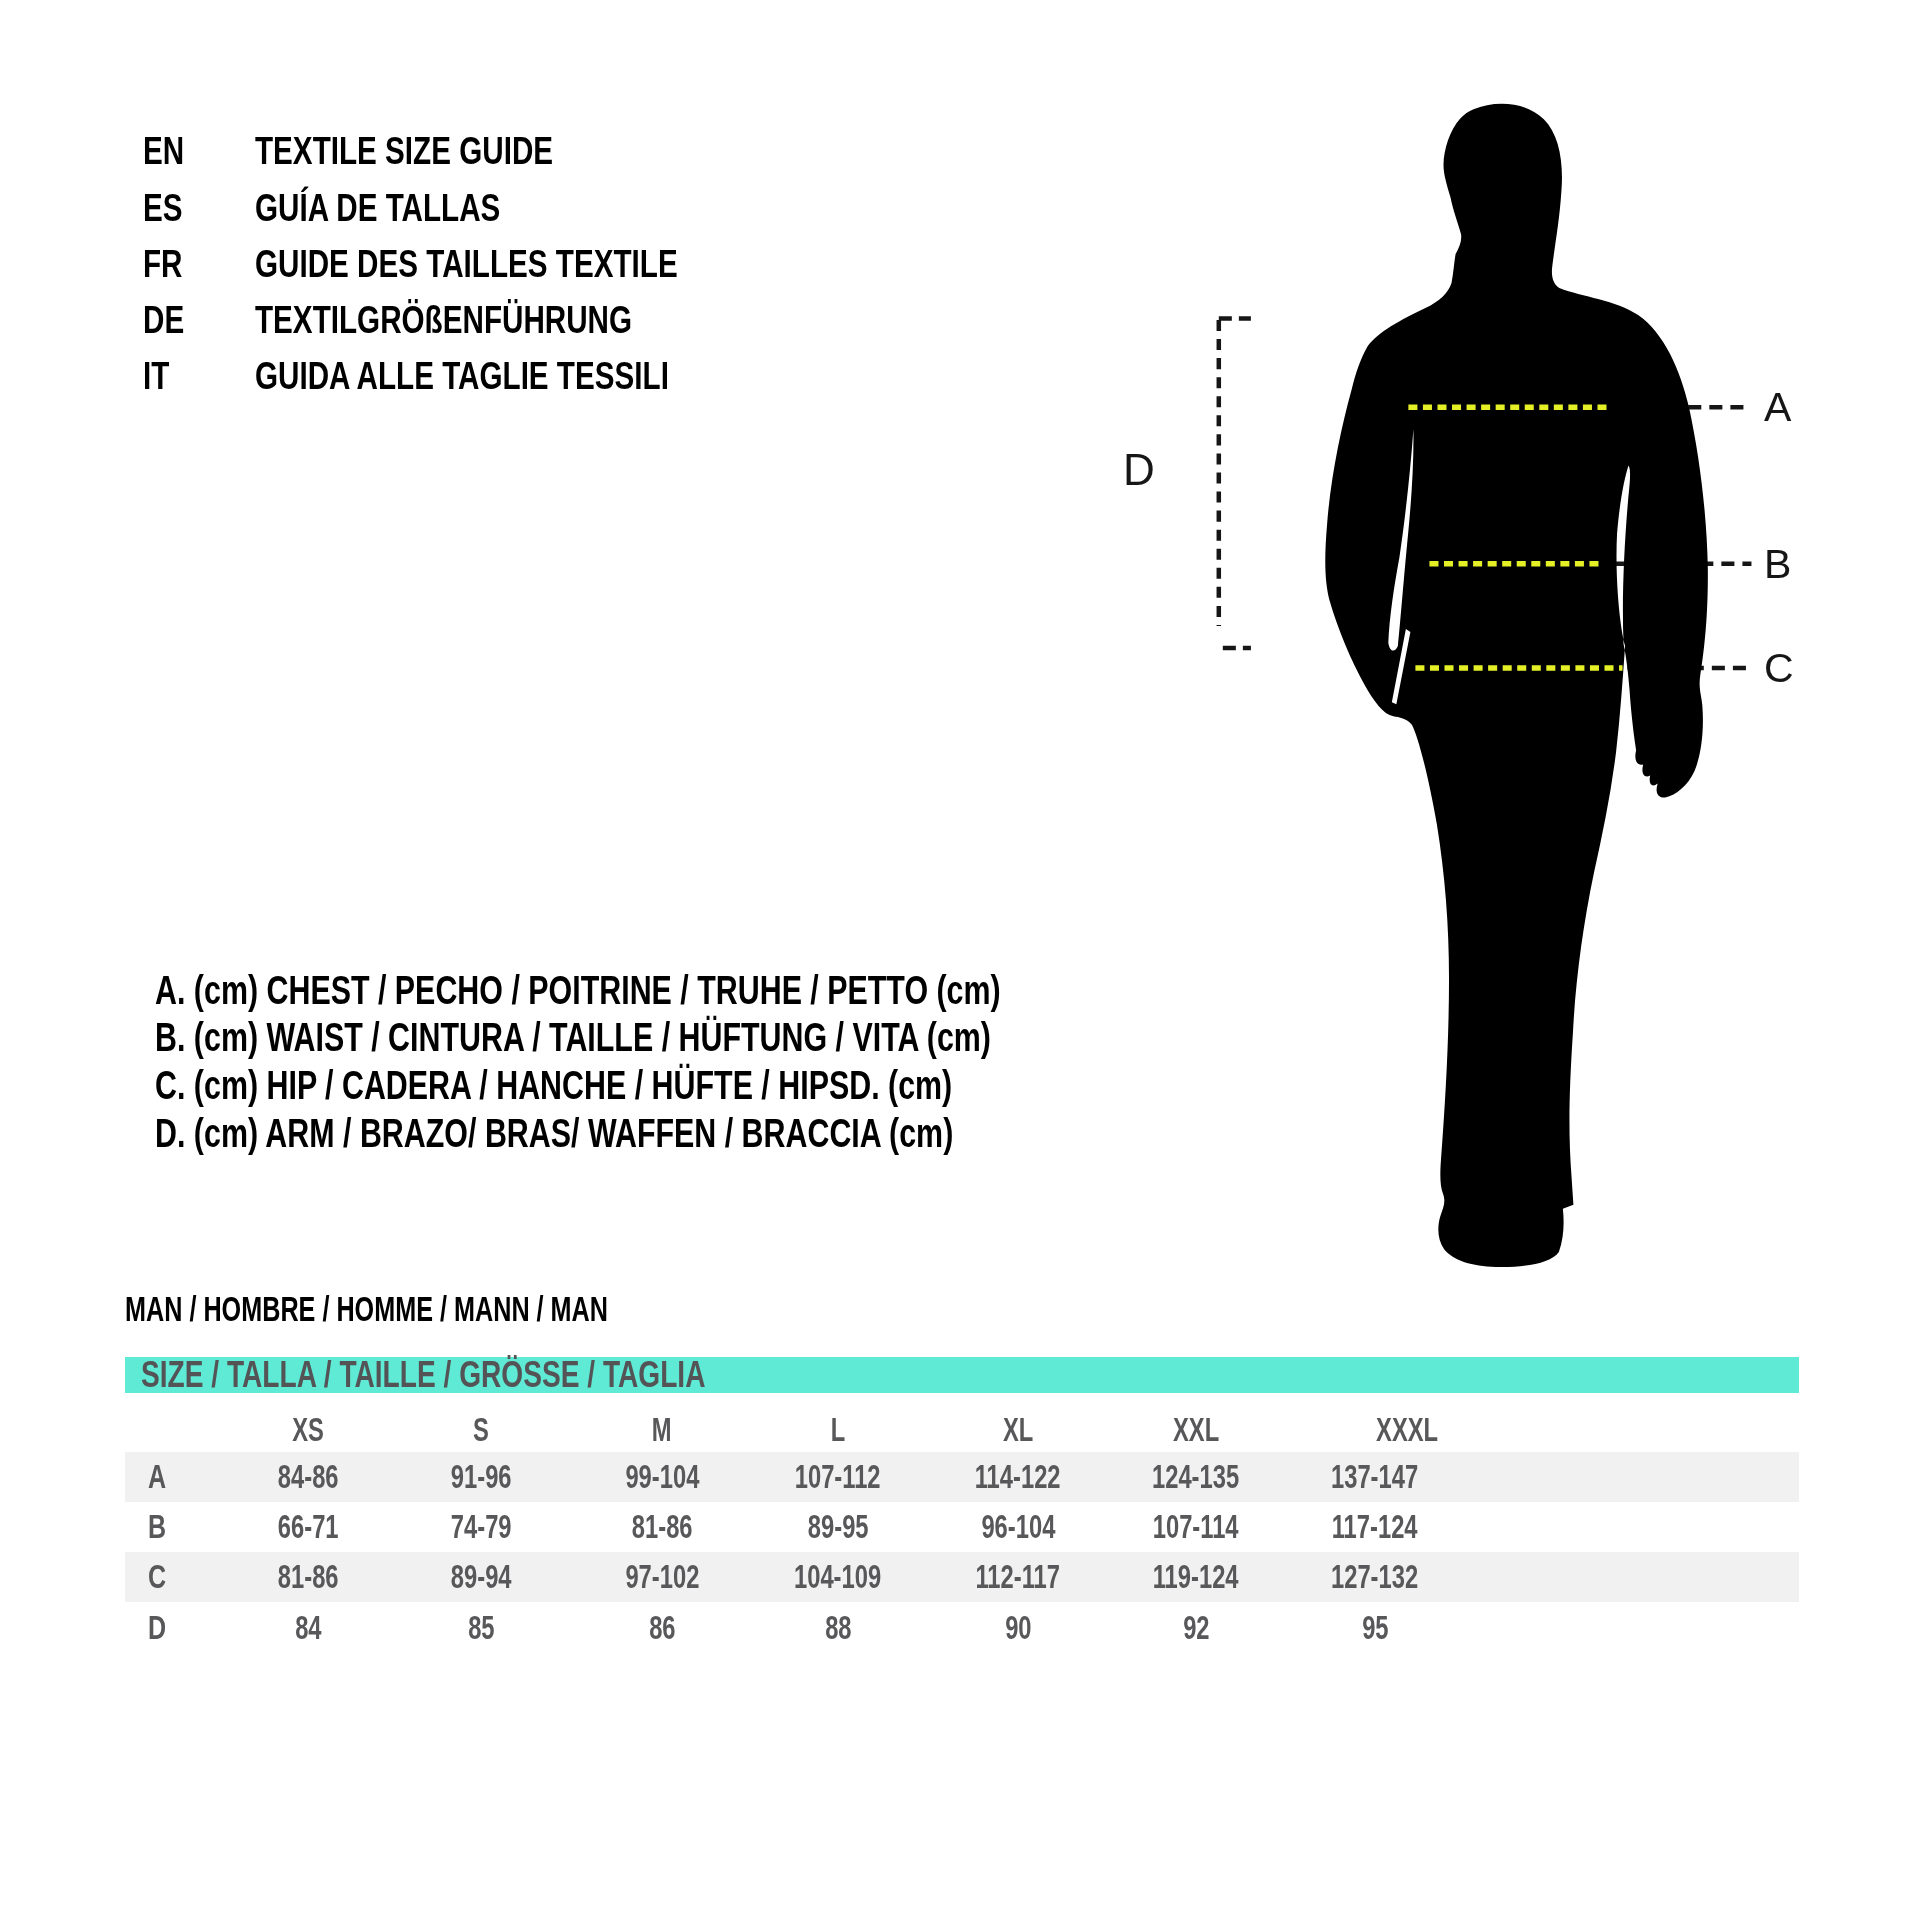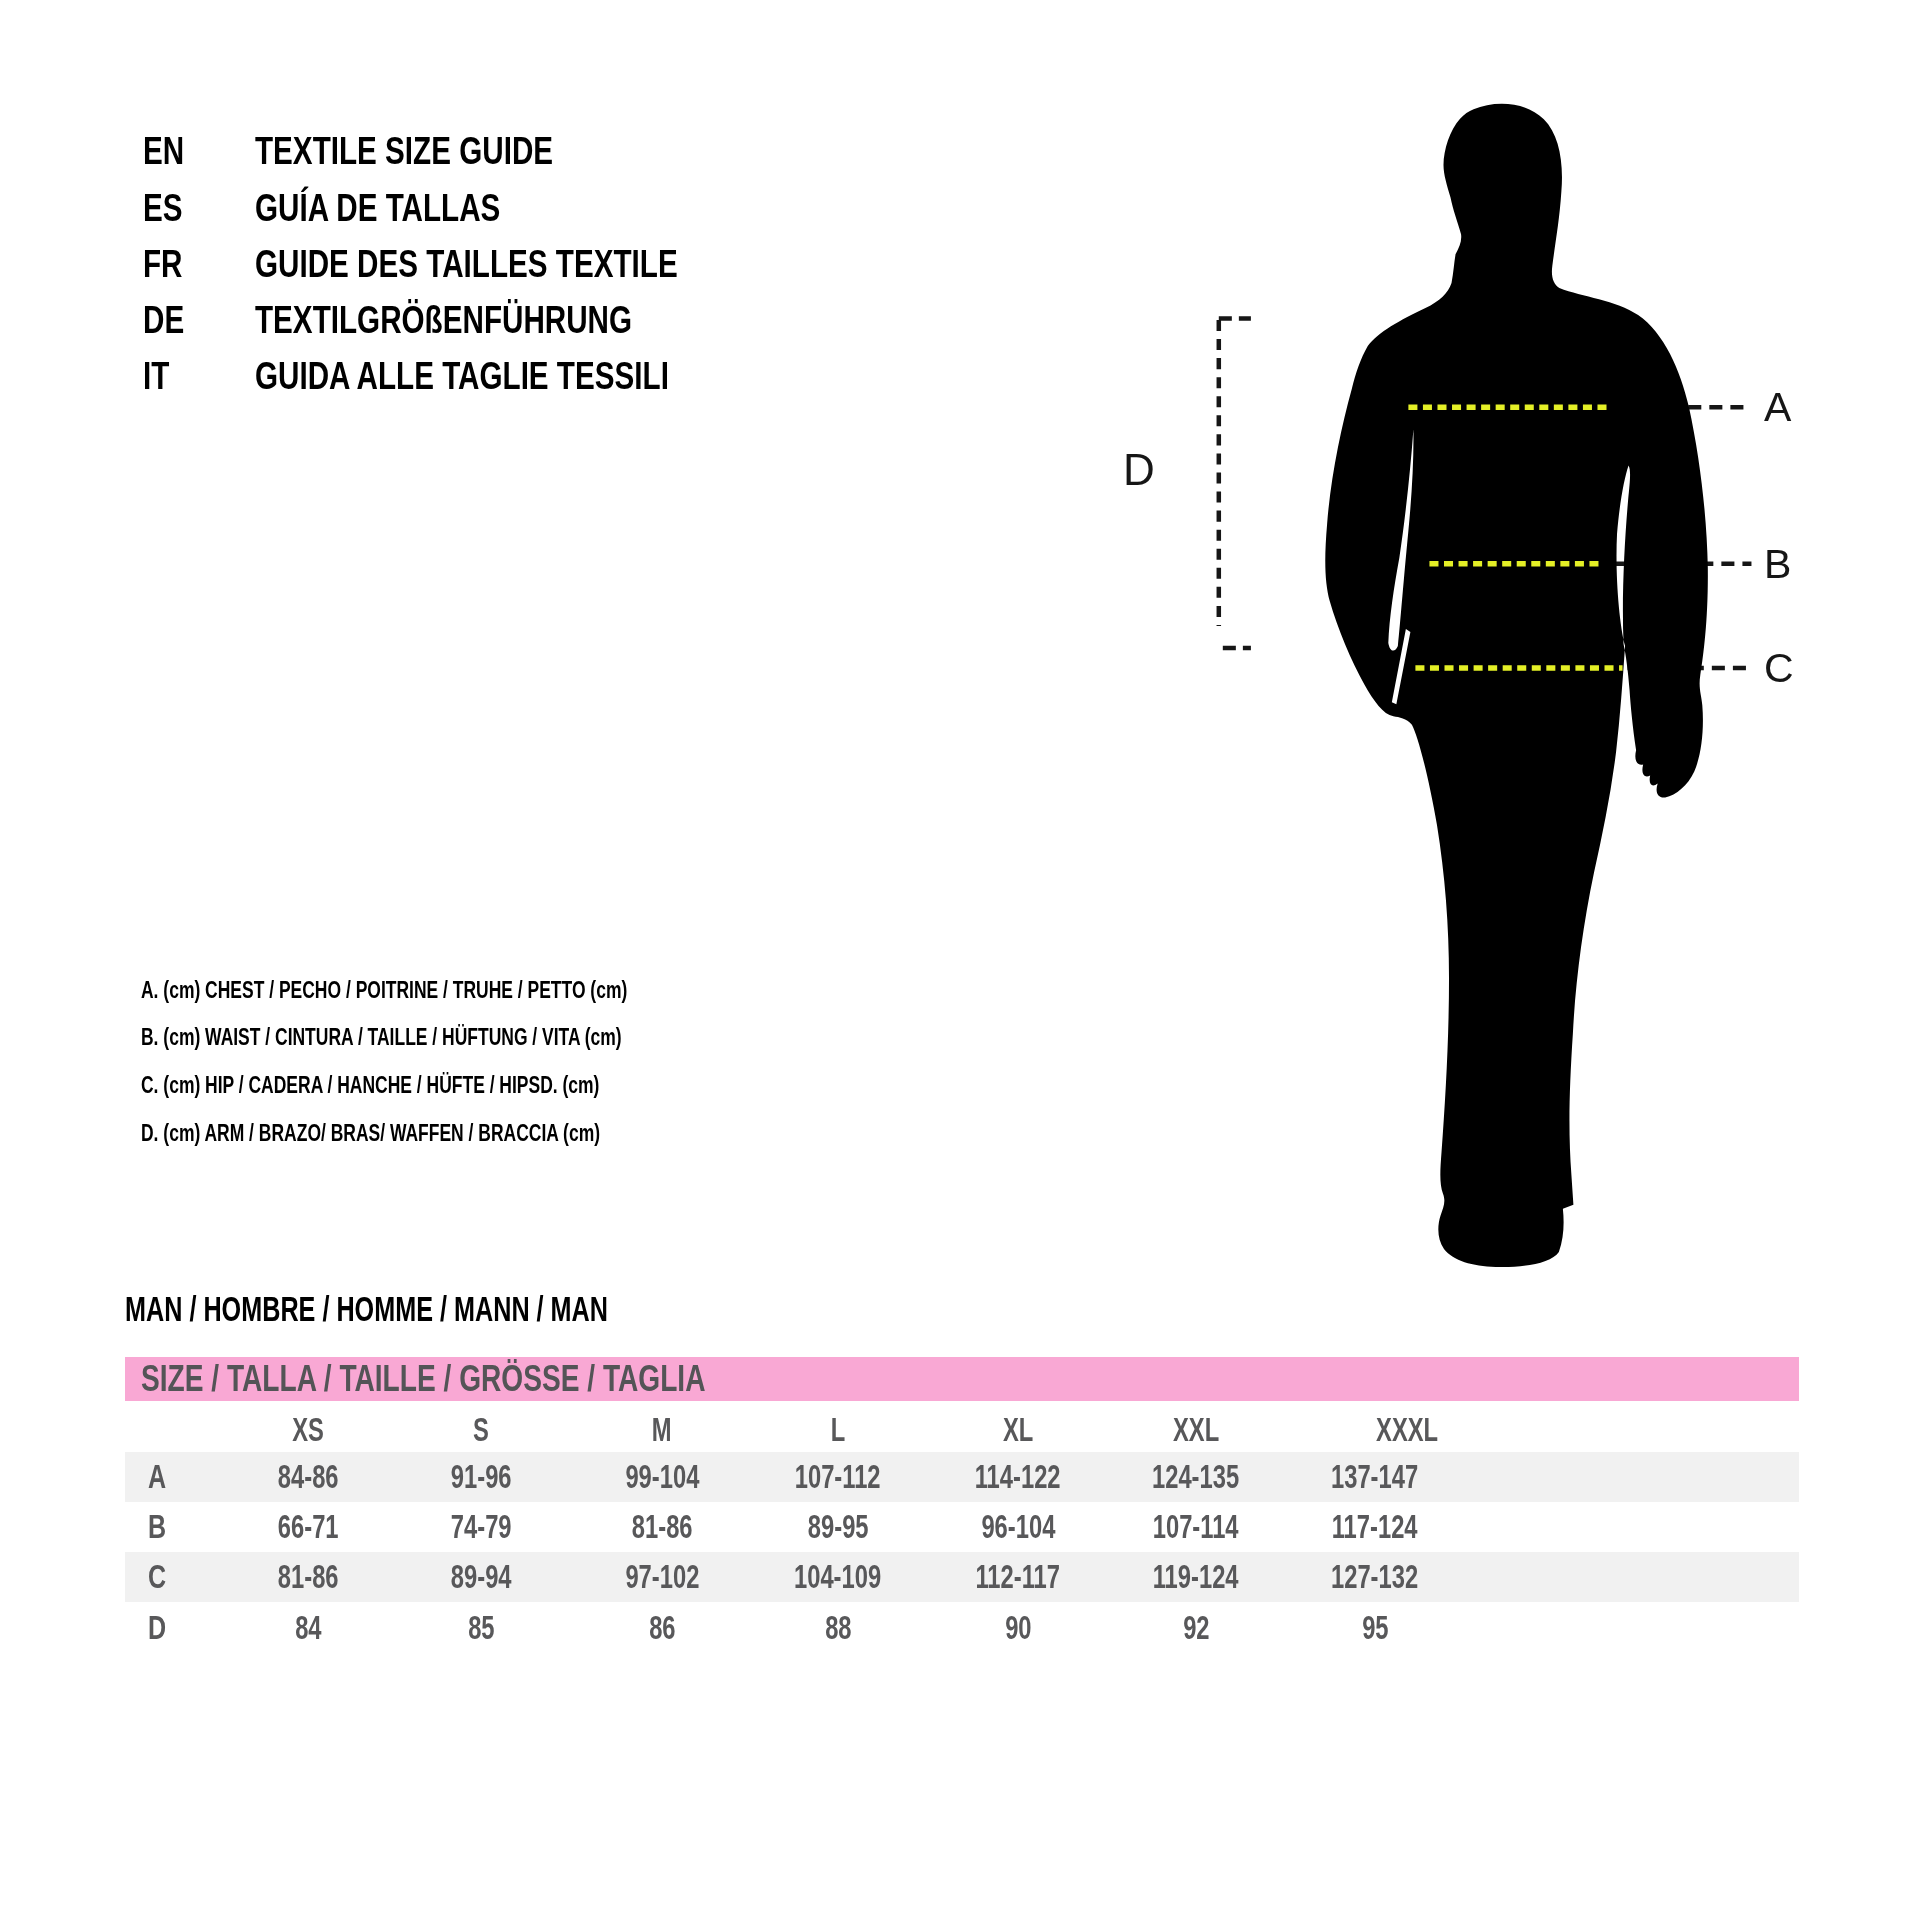--- a/index.html
+++ b/index.html
@@ -5,24 +5,24 @@
   html,body{margin:0;padding:0;background:#ffffff;}
   .page{position:relative;width:1926px;height:1926px;background:#ffffff;overflow:hidden;
         font-family:"Liberation Sans", sans-serif;}
   
   .cond{display:inline-block;transform:scaleX(0.76);transform-origin:0 50%;white-space:nowrap;}
   .cond-c{display:inline-block;transform:scaleX(0.72);transform-origin:50% 50%;white-space:nowrap;}
   
   .lang-row{position:absolute;left:143px;font-weight:700;font-size:39px;line-height:39px;color:#000;}
   .lang-code{display:inline-block;width:112px;vertical-align:top;}
   
-  .legend-row{position:absolute;left:141px;font-weight:700;font-size:23px;line-height:31px;color:#000;}
+  .legend-row{position:absolute;left:155px;font-weight:700;font-size:40px;line-height:31px;color:#000;}
   
   .section-title{position:absolute;left:125px;top:1287px;font-weight:700;font-size:35px;line-height:43px;color:#000;}
-  .size-bar{position:absolute;left:125px;top:1357px;width:1674px;height:44px;background:#f9a8d4;}
+  .size-bar{position:absolute;left:125px;top:1357px;width:1674px;height:36px;background:#5eead4;}
   .size-bar-label{position:absolute;left:15.5px;top:50%;transform:translateY(-50%) ;
       font-weight:700;font-size:37px;color:#545457;white-space:nowrap;}
   .size-bar-label .cond{transform-origin:0 50%;}
   .hdr-cell,.val-cell{position:absolute;width:150px;text-align:center;
       font-weight:700;font-size:33px;line-height:50px;color:#58585a;}
   .row-stripe{position:absolute;left:125px;width:1674px;height:50px;background:#f1f1f1;}
   .row-label{position:absolute;left:148px;width:60px;font-weight:700;font-size:33px;line-height:50px;color:#58585a;}
   
   .m-label{position:absolute;font-weight:400;font-size:41px;line-height:41px;color:#161616;}
   svg{position:absolute;left:0;top:0;}

